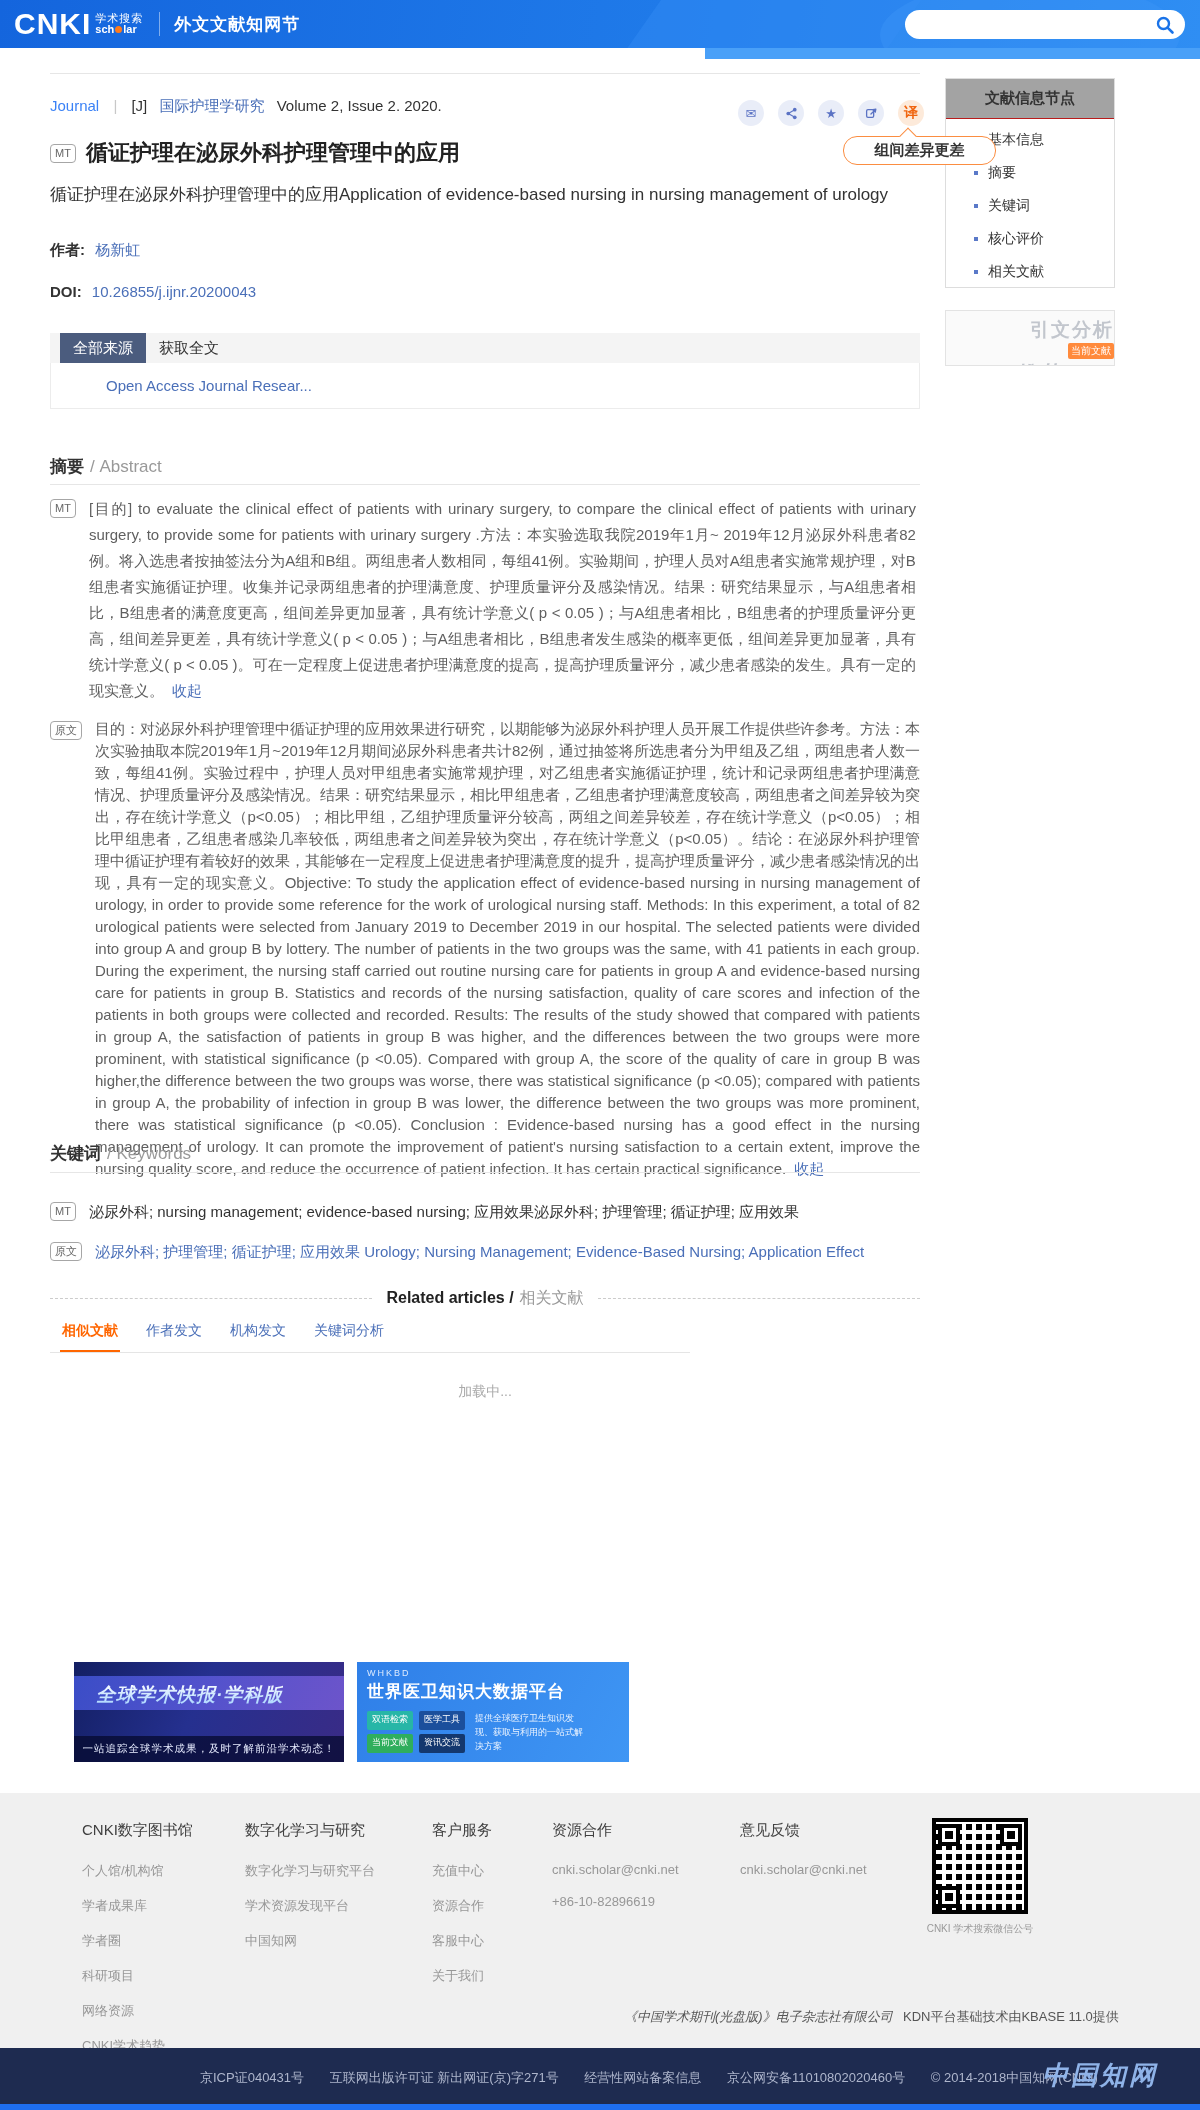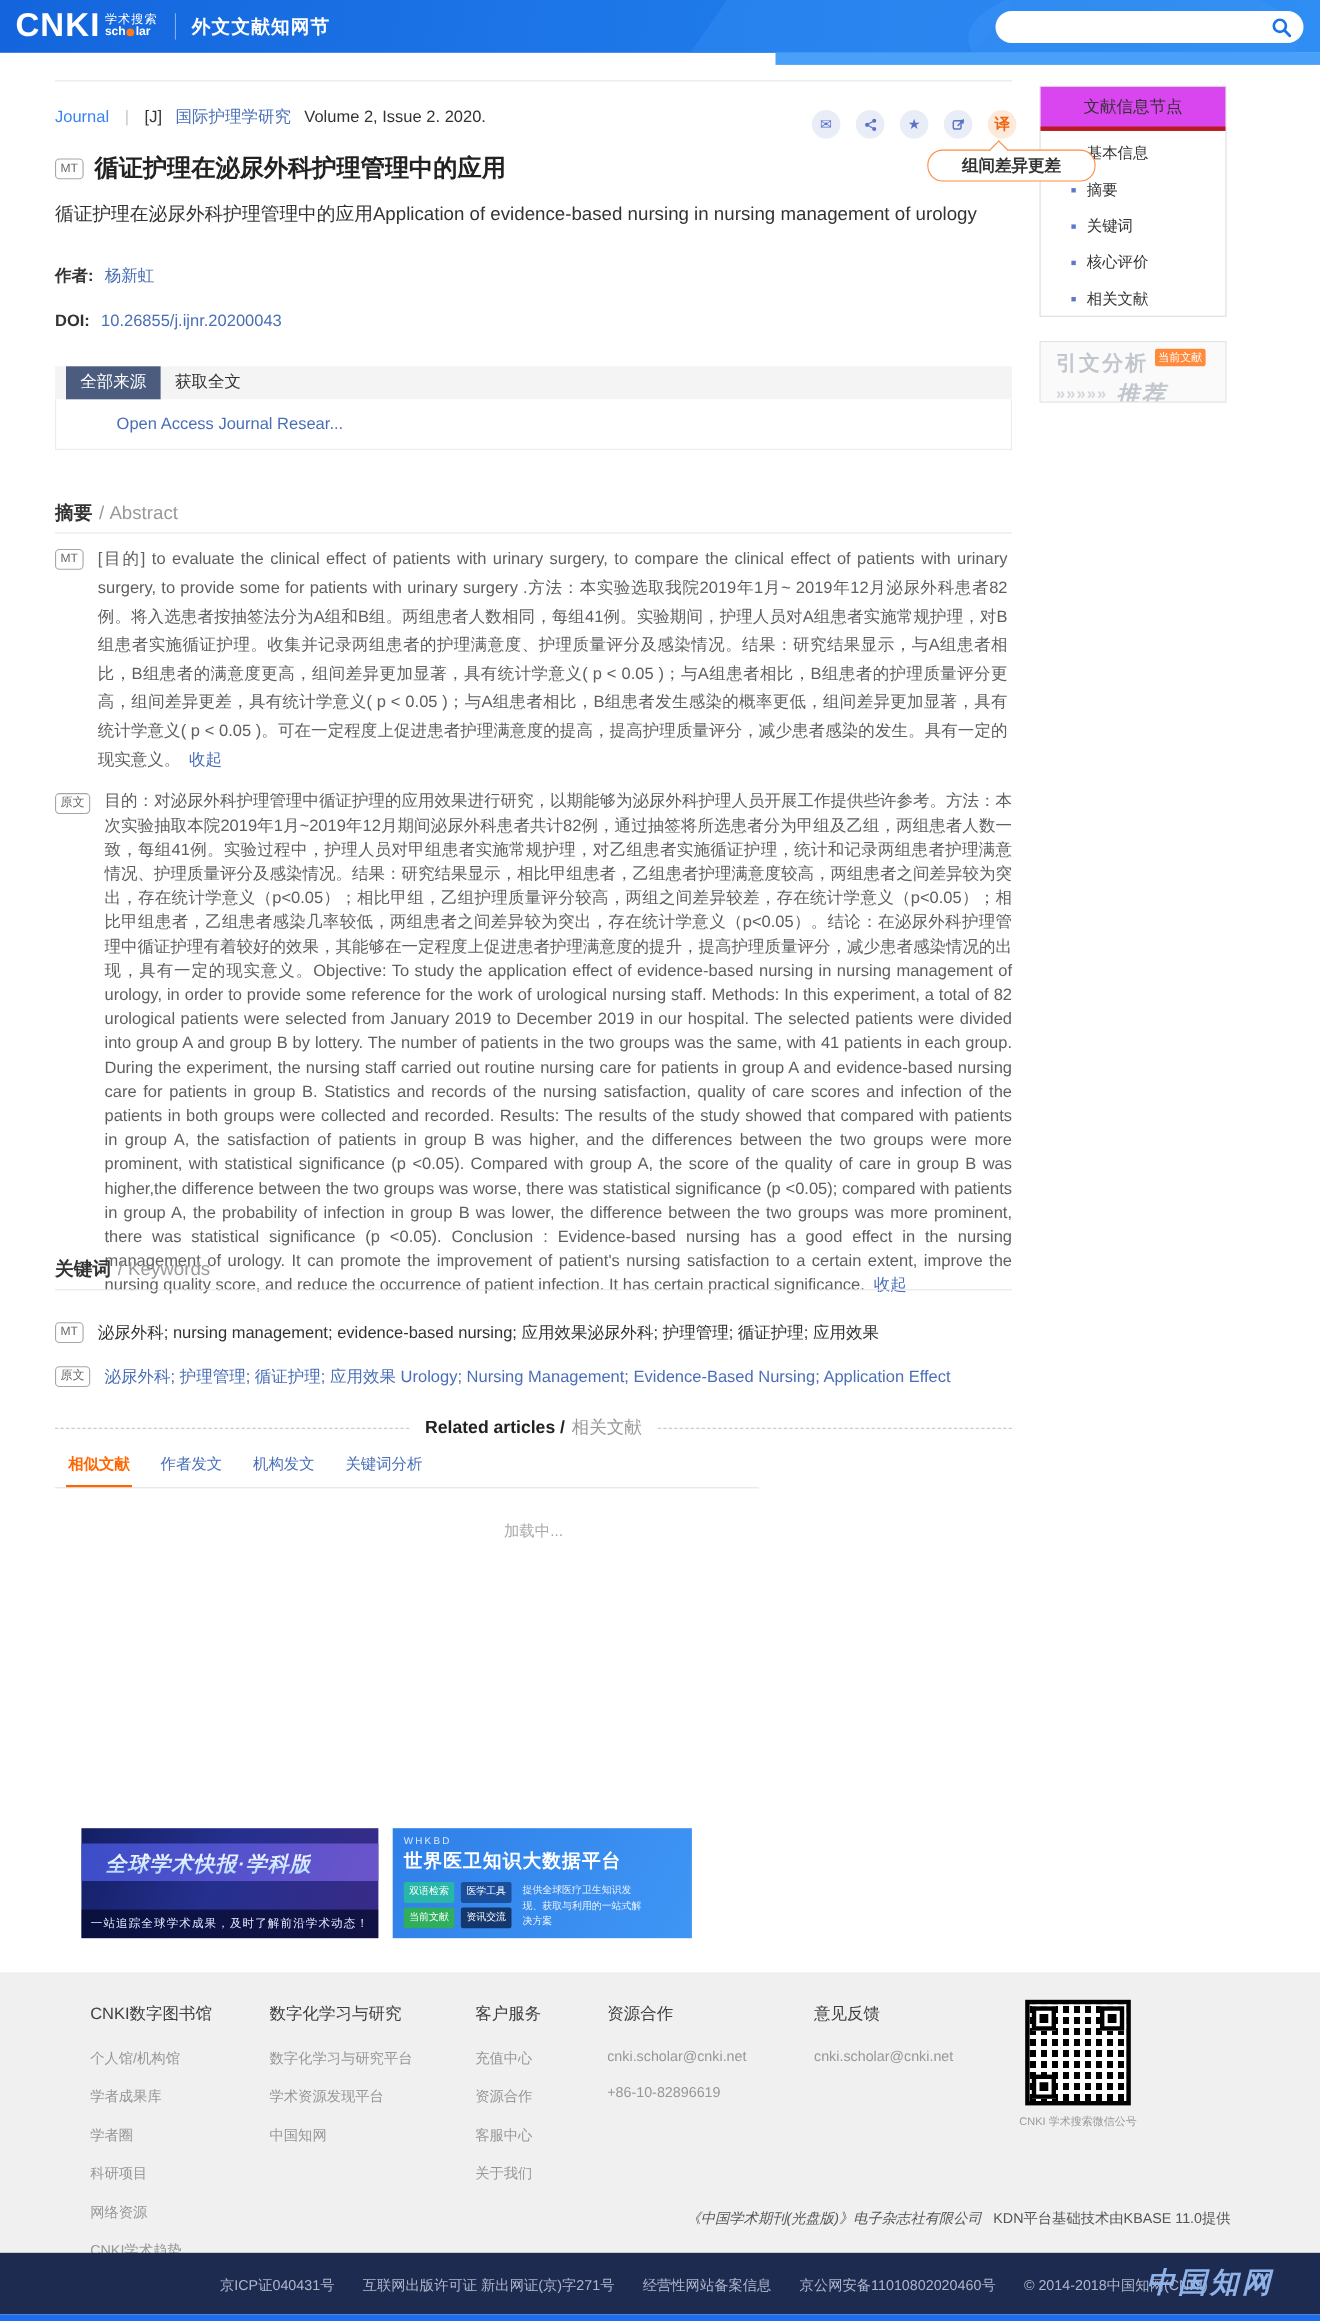--- a/index.html
+++ b/index.html
@@ -120,29 +120,29 @@
 
   .related-tabs { left:50px; top:1322px; width:640px; border-bottom:1px solid #e5e5e5; display:flex; }
   .rtab { font-size:14px; color:#4a6fb8; margin:0 12px; padding:0 2px 10px 2px; cursor:pointer; }
   .rtab:first-child { margin-left:10px; }
   .rtab.active { color:#ff6600; font-weight:bold; border-bottom:2px solid #ff6600; }
 
   .loading { left:50px; top:1383px; width:870px; text-align:center; color:#aaa; font-size:14px; }
 
   
   .sidebar-box { left:945px; top:78px; width:170px; height:210px; border:1px solid #ddd; background:#fff; }
-  .sidebar-title { height:40px; background:#d946ef; border-bottom:4px solid #b91c1c;
-    display:flex; align-items:center; justify-content:center; font-size:15px; color:#333; font-weight:normal; }
+  .sidebar-title { height:40px; background:#a3a3a3; border-bottom:1px solid #b91c1c;
+    display:flex; align-items:center; justify-content:center; font-size:15px; color:#333; font-weight:bold; }
   .sidebar-list { padding:12px 0 0 28px; }
   .side-item { display:flex; align-items:center; font-size:14px; color:#333; margin-bottom:15px; cursor:pointer; }
   .side-item .bullet { width:4px; height:4px; background:#5a79c8; margin-right:10px; flex:none; }
 
   .cite-banner { left:945px; top:310px; width:170px; height:56px; border:1px solid #e3e3e3; background:#fafafa;
     padding:6px 0 0 14px; overflow:hidden; }
-  .cite-line1 { display:flex; align-items:flex-start; }
+  .cite-line1 { display:flex; align-items:flex-end;flex-direction:column; }
   .cite-big { font-size:19px; font-weight:bold; color:#c2c6cd; letter-spacing:2px; }
   .cite-tag { font-size:10px; color:#fff; background:#ff8a3c; border-radius:2px; padding:1px 3px; margin-left:6px; }
   .cite-line2 { display:flex; align-items:center; margin-top:1px; }
   .cite-arrows { font-size:15px; color:#d2d5da; letter-spacing:1px; font-weight:bold; }
   .cite-reco { font-size:21px; font-weight:bold; color:#c2c6cd; font-style:italic; margin-left:8px; letter-spacing:2px; }
 
   
   .ad1 { left:74px; top:1662px; width:270px; height:100px; cursor:pointer; overflow:hidden;
     background:linear-gradient(115deg,#131f63 0%,#25308f 45%,#3a2b86 100%); }
   .ad1 .ribbon { position:absolute; left:-20px; top:14px; width:320px; height:34px;

